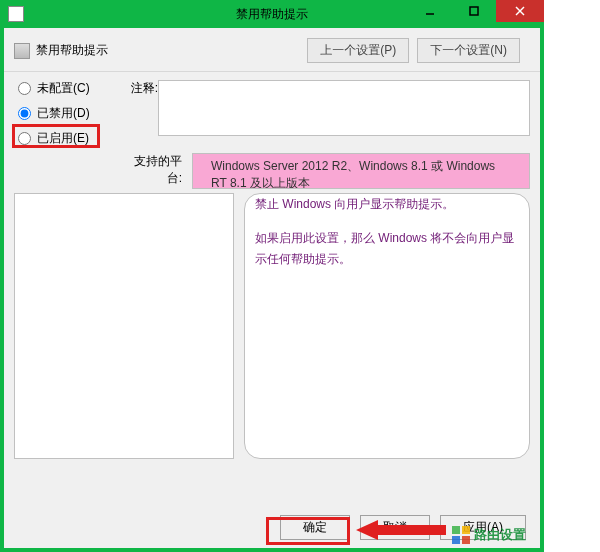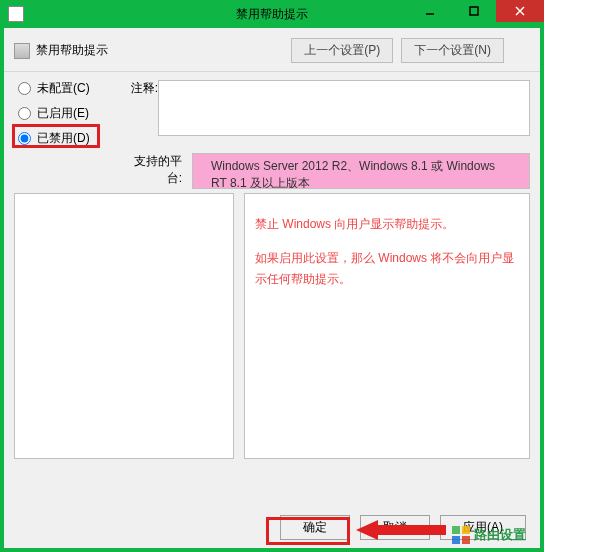--- a/index.html
+++ b/index.html
@@ -9,39 +9,39 @@
 .window-icon { width: 16px; height: 16px; background: #fff; margin-left: 8px; border: 1px solid #888; }
 .title-text { position: absolute; left: 50%; transform: translateX(-50%); color: #000; }
 .window-controls { position: absolute; right: 0; top: 0; display: flex; }
 .wbtn { width: 44px; height: 22px; display: flex; align-items: center; justify-content: center; color: #000; font-size: 13px; }
 .wbtn.close { background: #c9302c; color: #fff; width: 48px; }
 .wbtn.close svg, .wbtn svg { width: 10px; height: 10px; }
 .content { padding: 6px 10px 0 10px; }
 .header-row { display: flex; align-items: center; justify-content: space-between; padding: 4px 0 8px 0; }
 .header-left { display: flex; align-items: center; gap: 6px; }
 .header-icon { width: 16px; height: 16px; background: linear-gradient(#ddd,#bbb); border: 1px solid #999; display:inline-block; }
-.nav-buttons { display: flex; gap: 8px; margin-right: 26px; }
+.nav-buttons { display: flex; gap: 8px; margin-right: 10px; }
 .nav-btn { padding: 3px 12px; background: #eaeaea; border: 1px solid #bdbdbd; color: #444; }
 .divider { border: none; border-top: 1px solid #d8d8d8; margin: 0 -10px 8px -10px; }
 .radio-row { display: flex; align-items: flex-start; margin-bottom: 6px; }
 .radio-group { display: flex; flex-direction: column; gap: 8px; width: 96px; position: relative; }
 .radio-item { display: flex; align-items: center; gap: 4px; white-space: nowrap; }
 .radio-item input { margin: 0 2px 0 4px; }
 .highlight-box { position: absolute; border: 3px solid #e02020; pointer-events: none; }
 .highlight-radio { left: -2px; top: 44px; width: 88px; height: 24px; }
 .label-col { width: 48px; text-align: right; padding-top: 0; }
 .comment-box { flex: 1; height: 56px; border: 1px solid #c0c0c0; background: #fff; padding: 4px; resize: none; }
 .platform-row { display: flex; align-items: flex-start; gap: 10px; margin-top: 4px; }
 .platform-box { flex: 1; height: 36px; border: 1px solid #c0c0c0; background: #f9a8d4; padding: 4px 18px; overflow: hidden; color: #333; }
 .section-labels { display: flex; margin-top: 14px; }
 .section-labels .left { width: 226px; }
 .panes { display: flex; gap: 10px; margin-top: 4px; }
 .pane { border: 1px solid #c0c0c0; background: #fff; height: 266px; }
 .pane.left { width: 220px; }
-.pane.right { flex: 1; padding: 20px 10px; overflow: auto; line-height: 1.7; color: #ef4444; }
+.pane.right { flex: 1; padding: 0 10px; overflow: auto; line-height: 1.7; color: #701a75; border-radius: 16px; }
 .pane.right p { margin: 0 0 14px 0; }
 .footer { position: absolute; bottom: 8px; right: 14px; display: flex; gap: 10px; align-items: center; }
 .btn { padding: 3px 22px; background: #f0f0f0; border: 1px solid #a0a0a0; }
 .highlight-ok { position: absolute; border: 3px solid #e02020; bottom: 3px; right: 190px; width: 84px; height: 28px; pointer-events:none; }
 .arrow-overlay { position: absolute; bottom: 6px; right: 94px; width: 90px; height: 24px; pointer-events:none; }
 .watermark { position: absolute; bottom: 4px; right: 14px; display:flex; align-items:center; gap:4px; opacity:0.85; pointer-events:none; }
 .watermark .logo { width: 18px; height: 18px; }
 .watermark .txt { color: #0a8a2f; font-weight: bold; font-size: 13px; }
 </style>
 </head>
@@ -84,26 +84,26 @@
     </div>
     <hr class="divider">
 
     <div class="radio-row">
       <div class="radio-group">
         <label class="radio-item">
           <input type="radio" name="state" style="">
           <span>未配置(C)</span>
         </label>
         <label class="radio-item">
+          <input type="radio" name="state" checked="" style="">
+          <span>已禁用(D)</span>
+        </label>
+        <label class="radio-item">
           <input type="radio" name="state" style="">
           <span>已启用(E)</span>
-        </label>
-        <label class="radio-item">
-          <input type="radio" name="state" checked="" style="">
-          <span>已禁用(D)</span>
         </label>
         <div class="highlight-box highlight-radio"></div>
       </div>
       <div class="label-col">注释:</div>
       <textarea class="comment-box" style=""></textarea>
     </div>
 
     <div class="platform-row">
       <div class="radio-group" style="visibility:hidden;height:1px;"></div>
       <div class="label-col" style="width:62px;">支持的平台:</div>

